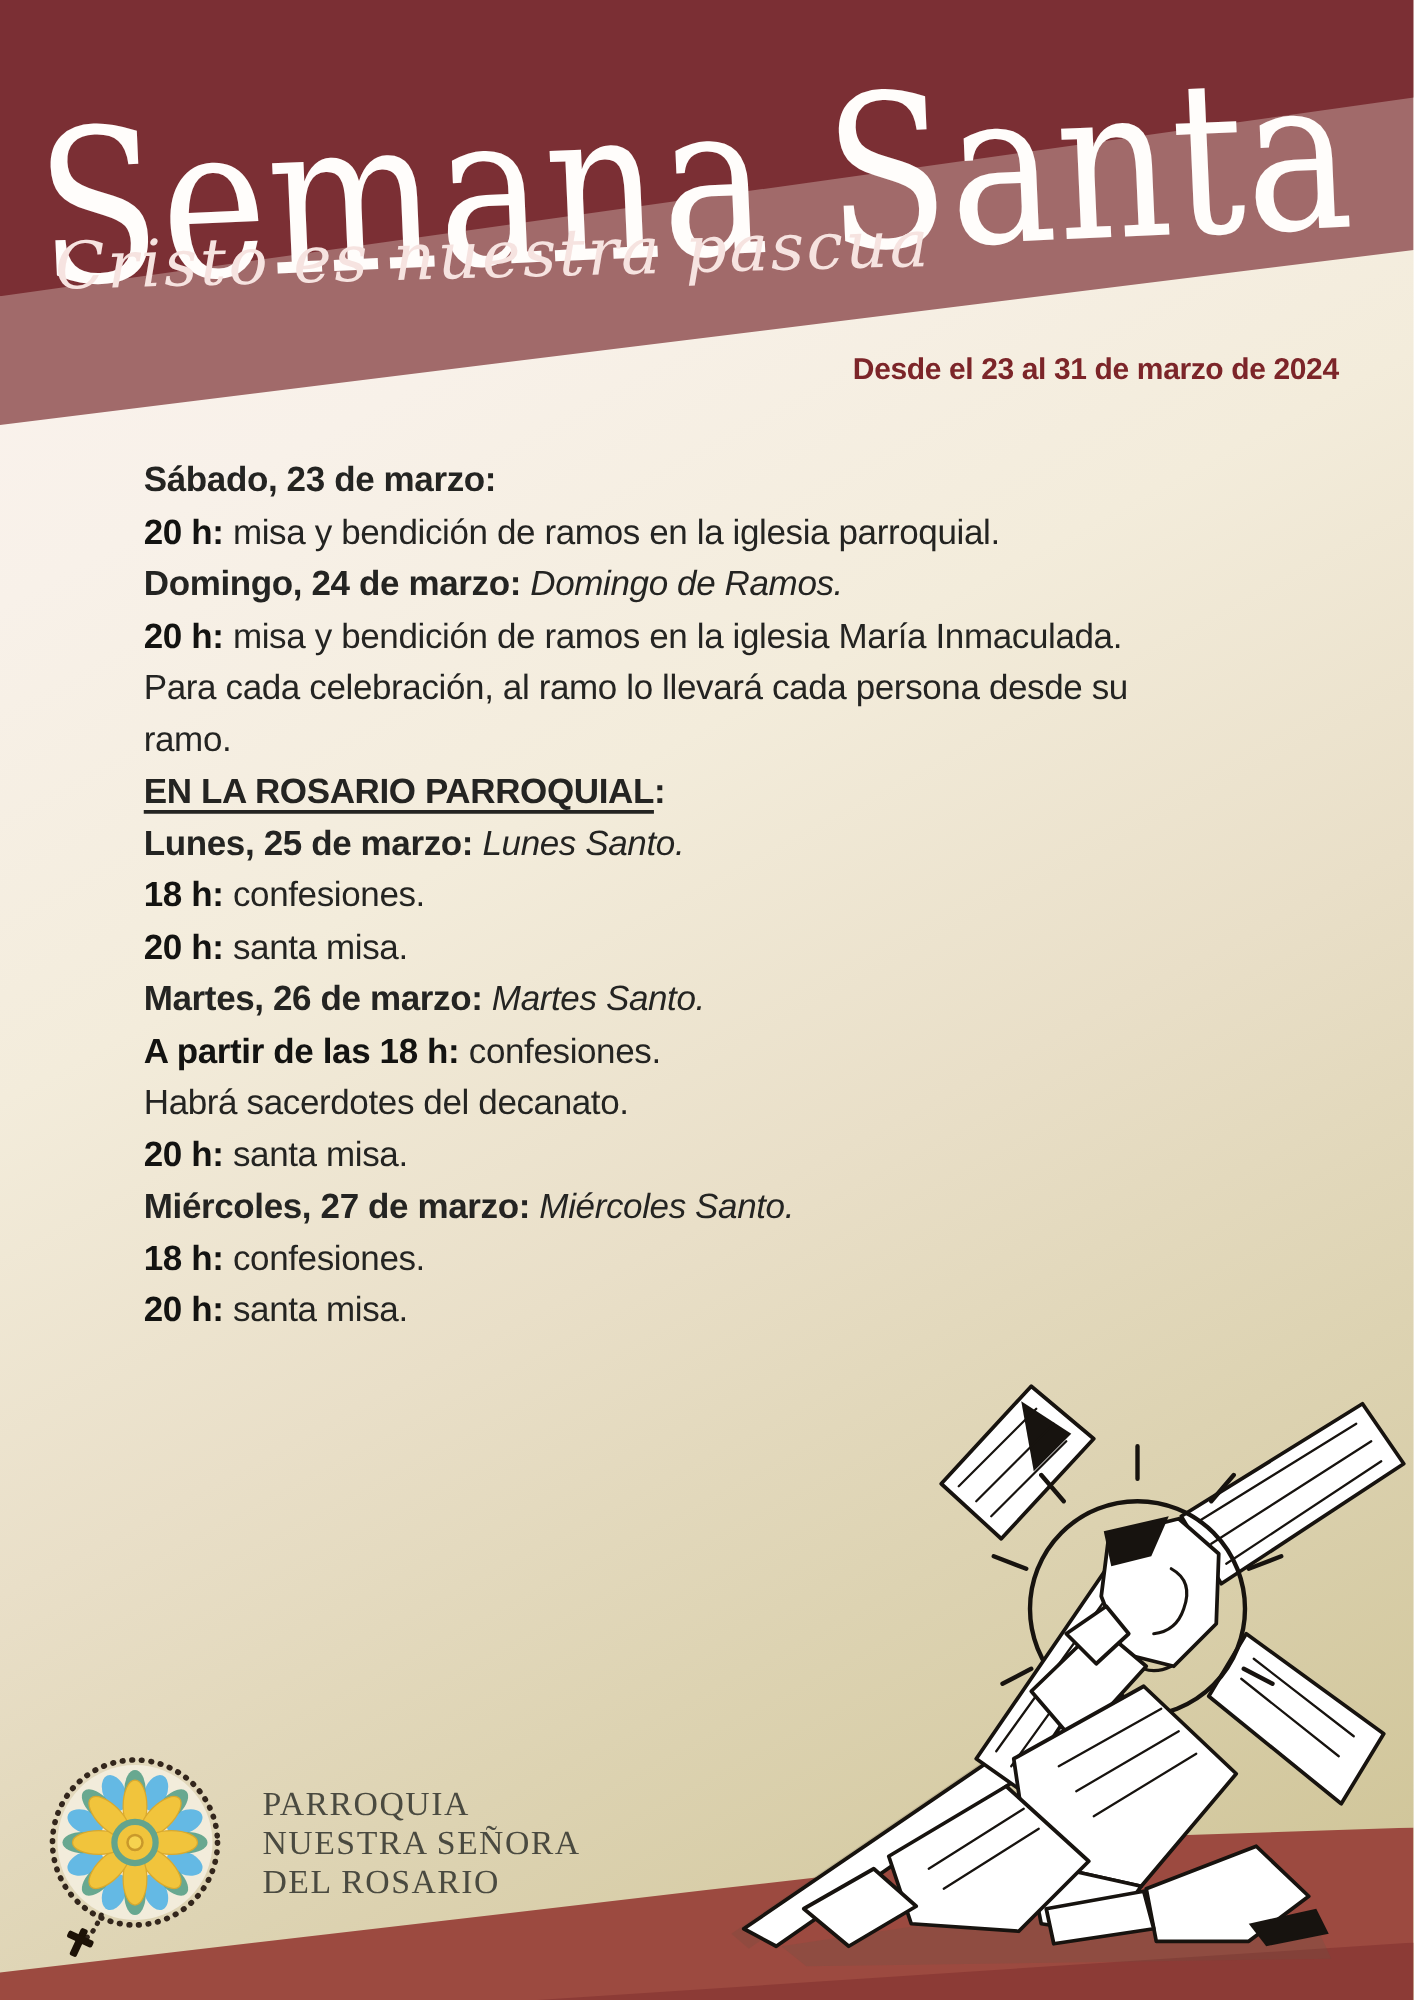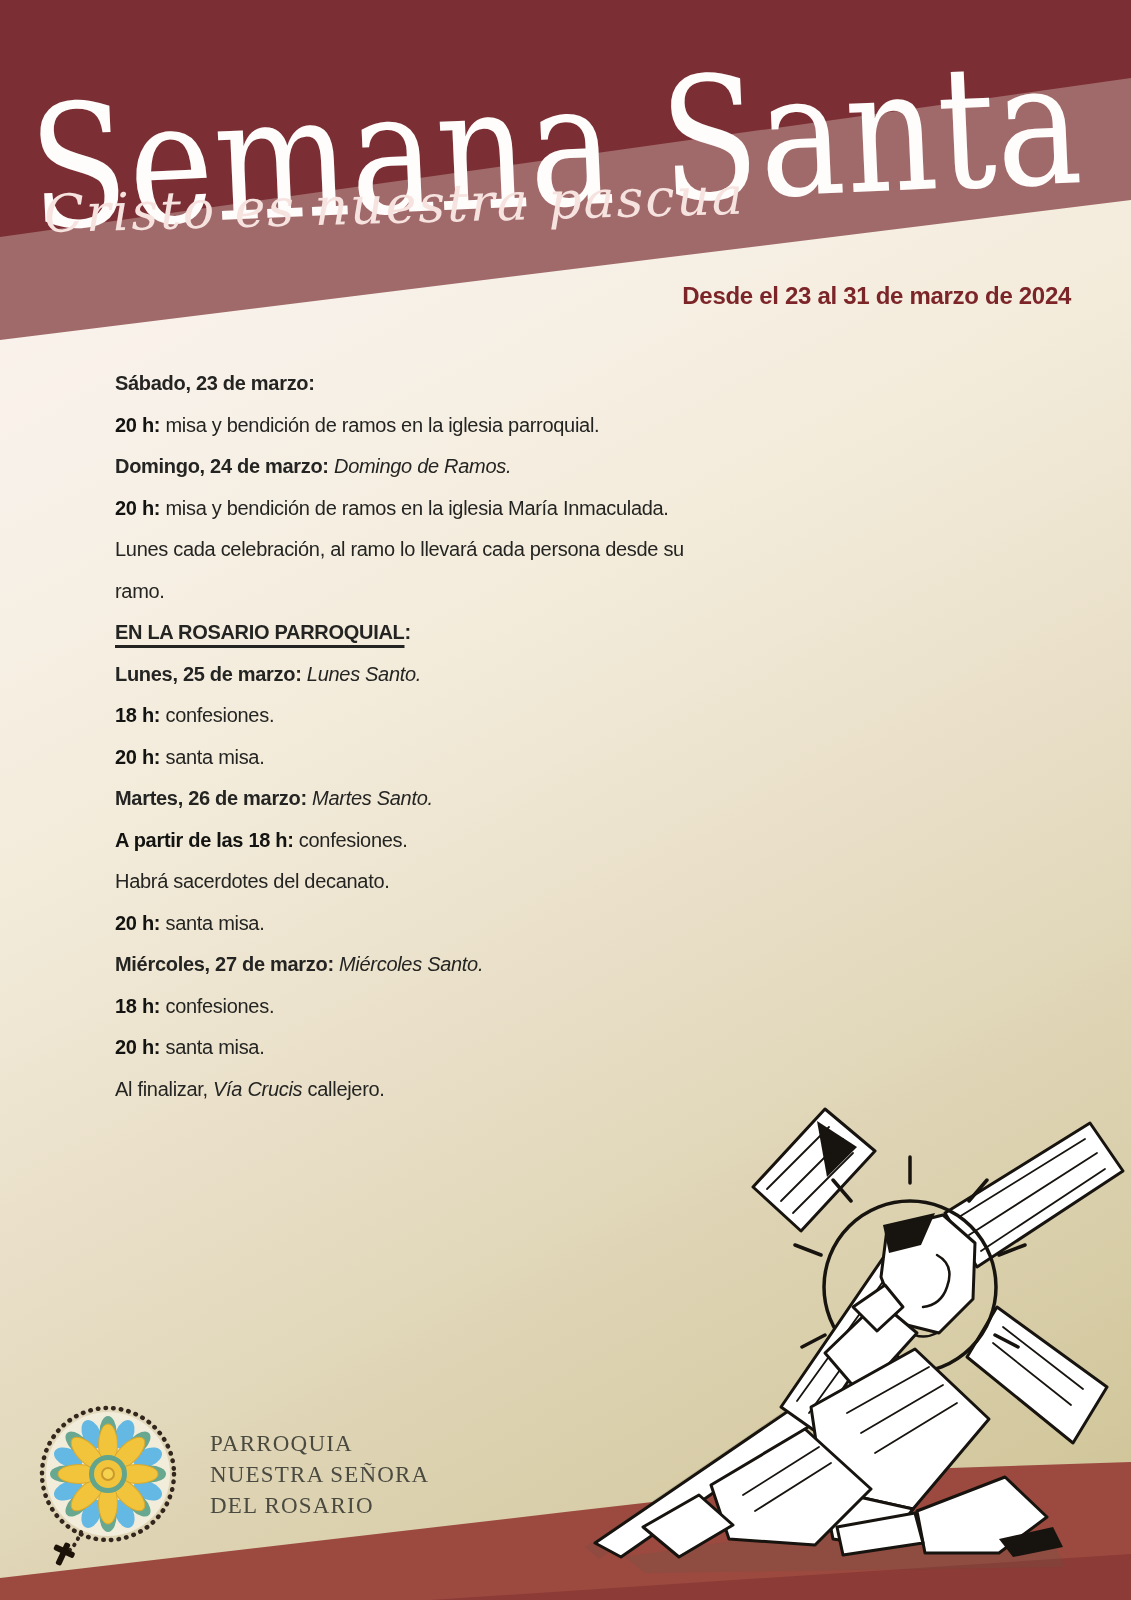--- a/index.html
+++ b/index.html
@@ -33,21 +33,21 @@
     font-size:52px; color:#f6e3e0; letter-spacing:2px; white-space:nowrap;
     transform:rotate(-1.5deg); transform-origin:left center;
   }
   .daterange{
     position:absolute; right:60px; top:282px;
     font-size:24px; font-weight:bold; color:#7c2529; letter-spacing:-0.3px;
     white-space:nowrap;
   }
   
   .content{position:absolute; left:115px; top:363px; width:980px;}
-  .content p{margin:0; font-size:20px; line-height:41.5px; letter-spacing:-0.3px;
+  .content p{margin:0; font-size:28px; line-height:41.5px; letter-spacing:-0.3px;
              color:#242422; white-space:nowrap;}
   .content section{margin:0 0 0 0;}
   .sec-sat{margin-bottom:38px;}
   .sec-sun{margin-bottom:38px;}
   .sec-mon{margin-bottom:34px;}
   .sec-tue{margin-bottom:33px;}
   .h{font-weight:bold; color:#7c2529;}
   .h .it-b{font-style:italic; font-weight:normal;}
   .h .it-r{font-style:italic; font-weight:normal;}
   .bb{font-weight:bold; color:#131311;}
@@ -62,21 +62,21 @@
   }
   .footer-wedge{
     position:absolute; left:0; top:1540px; width:1131px; height:60px;
     background:#8c3b36;
     clip-path:polygon(430px 60px,1131px 14px,1131px 60px);
   }
   
   .logo-svg{position:absolute; left:33px; top:1396px;}
   .logo-text{
     position:absolute; left:210px; top:1428px;
-    font-family:"Liberation Serif",serif; font-size:23px; line-height:31px;
+    font-family:"Liberation Serif",serif; font-size:27px; line-height:31px;
     letter-spacing:1.2px; color:#4a4a40; white-space:nowrap;
   }
   .illus{position:absolute; left:585px; top:1095px;}
 </style>
 </head>
 <body>
 
 <div class="poster">
 
   <div class="band-mauve"></div>
@@ -89,21 +89,21 @@
   <main class="content">
 
     <section class="sec-sat">
       <p class="h"><span>Sábado, 23 de marzo:</span></p>
       <p><span class="bb">20 h:</span><span> misa y bendición de ramos en la iglesia parroquial.</span></p>
     </section>
 
     <section class="sec-sun">
       <p class="h"><span>Domingo, 24 de marzo:</span><span class="it-b"> Domingo de Ramos.</span></p>
       <p><span class="bb">20 h:</span><span> misa y bendición de ramos en la iglesia María Inmaculada.</span></p>
-      <p><span>Lunes cada celebración, al ramo lo llevará cada persona desde su</span></p>
+      <p><span>Para cada celebración, al ramo lo llevará cada persona desde su</span></p>
       <p><span>ramo.</span></p>
     </section>
 
     <section class="sec-mon">
       <p class="section-label"><span class="u">EN LA ROSARIO PARROQUIAL</span><span>:</span></p>
       <p class="h"><span>Lunes, 25 de marzo:</span><span class="it-r"> Lunes Santo.</span></p>
       <p><span class="bb">18 h:</span><span> confesiones.</span></p>
       <p><span class="bb">20 h:</span><span> santa misa.</span></p>
     </section>
 
@@ -111,21 +111,20 @@
       <p class="h"><span>Martes, 26 de marzo:</span><span class="it-r"> Martes Santo.</span></p>
       <p><span class="bb">A partir de las 18 h:</span><span> confesiones.</span></p>
       <p><span>Habrá sacerdotes del decanato.</span></p>
       <p><span class="bb">20 h:</span><span> santa misa.</span></p>
     </section>
 
     <section>
       <p class="h"><span>Miércoles, 27 de marzo:</span><span class="it-r"> Miércoles Santo.</span></p>
       <p><span class="bb">18 h:</span><span> confesiones.</span></p>
       <p><span class="bb">20 h:</span><span> santa misa.</span></p>
-      <p><span>Al finalizar, </span><span class="it">Vía Crucis</span><span> callejero.</span></p>
     </section>
   </main>
 
   <div class="footer-band"></div>
   <div class="footer-wedge"></div>
 
   <svg class="illus" width="540" height="480" viewBox="0 0 540 480" aria-hidden="true">
 
     <polygon points="40,462 200,438 470,450 480,472 60,478" fill="rgba(105,82,66,0.25)" stroke="none"></polygon>
     <polygon points="0,452 278,262 290,272 14,464" fill="rgba(95,75,60,0.18)" stroke="none"></polygon>

